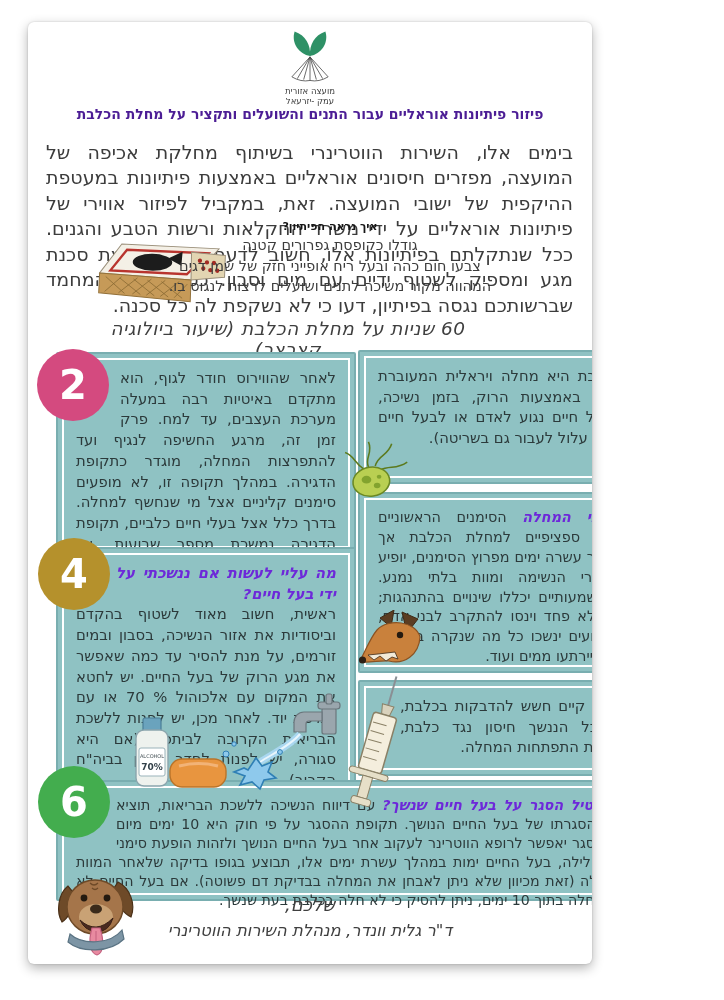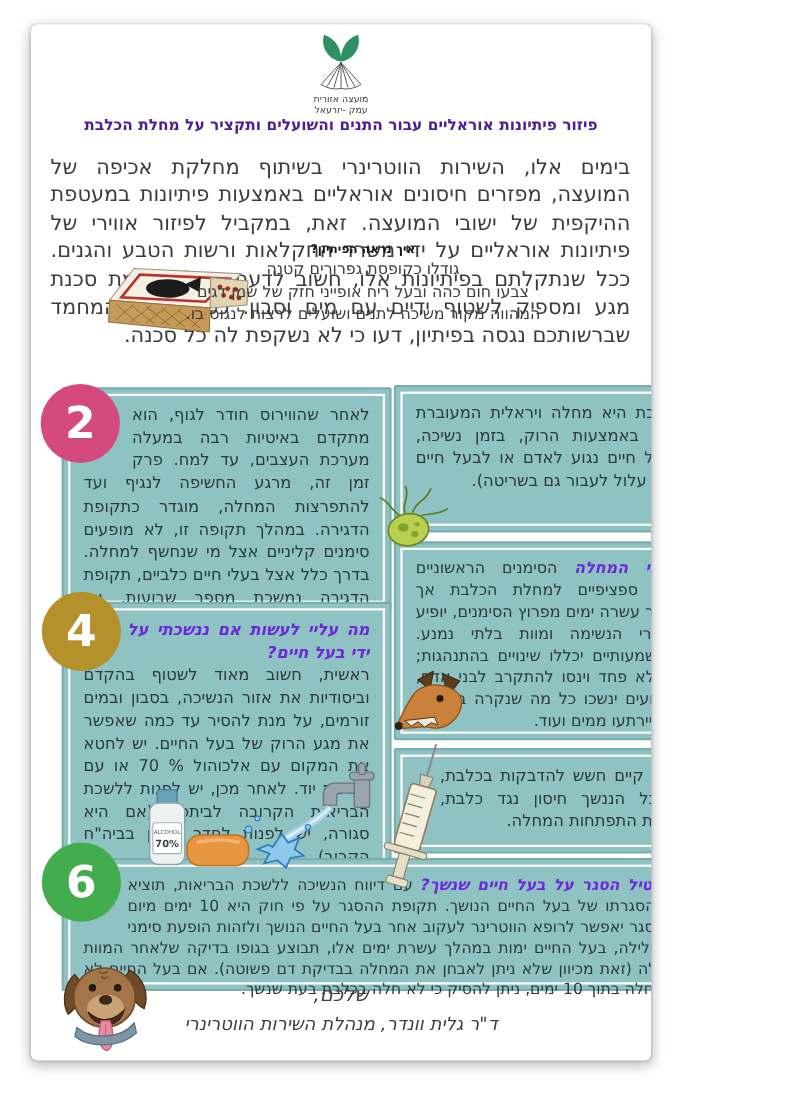--- a/index.html
+++ b/index.html
@@ -100,20 +100,21 @@
     </g>
   </svg>
 
   <div class="bait-text">
     <div class="bait-heading">איך נראה הפיתיון?</div>
     <div class="bait-line">גודלו כקופסת גפרורים קטנה</div>
     <div class="bait-line">צבעו חום כהה ובעל ריח אופייני חזק של שמן דגים</div>
     <div class="bait-line">המהווה מקור משיכה לתנים ושועלים לרצות לנגוס בו.</div>
   </div>
 
+  <div class="handwritten hand-subtitle">60 שניות על מחלת הכלבת (שיעור ביולוגיה קצרצר)</div>
 
   <div class="box b1">
     <div class="box-inner"><span class="sp-r"></span><span>הכלבת היא מחלה ויראלית המעוברת לרוב באמצעות הרוק, בזמן נשיכה, מבעל חיים נגוע לאדם או לבעל חיים אחר (הווירוס עלול לעבור גם בשריטה).</span></div>
   </div>
 
   <div class="box b2">
     <div class="box-inner"><span class="sp-l"></span><span>לאחר שהווירוס חודר לגוף, הוא מתקדם באיטיות רבה במעלה מערכת העצבים, עד למח. פרק זמן זה, מרגע החשיפה לנגיף ועד להתפרצות המחלה, מוגדר כתקופת הדגירה. במהלך תקופה זו, לא מופעים סימנים קליניים אצל מי שנחשף למחלה. בדרך כלל אצל בעלי חיים כלביים, תקופת הדגירה נמשכת מספר שבועות, עד חודשים ספורים.</span></div>
   </div>
 
   <div class="box b3">

